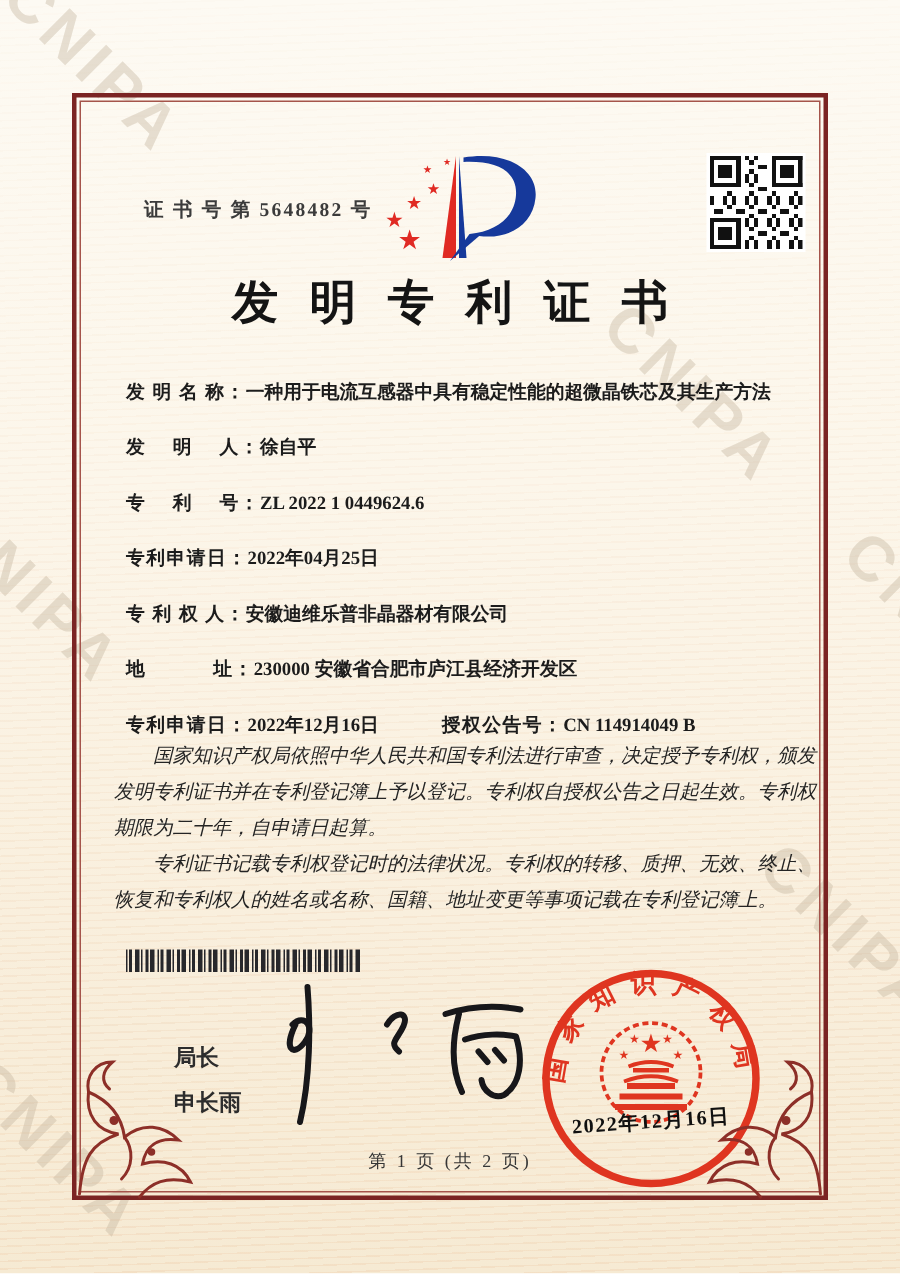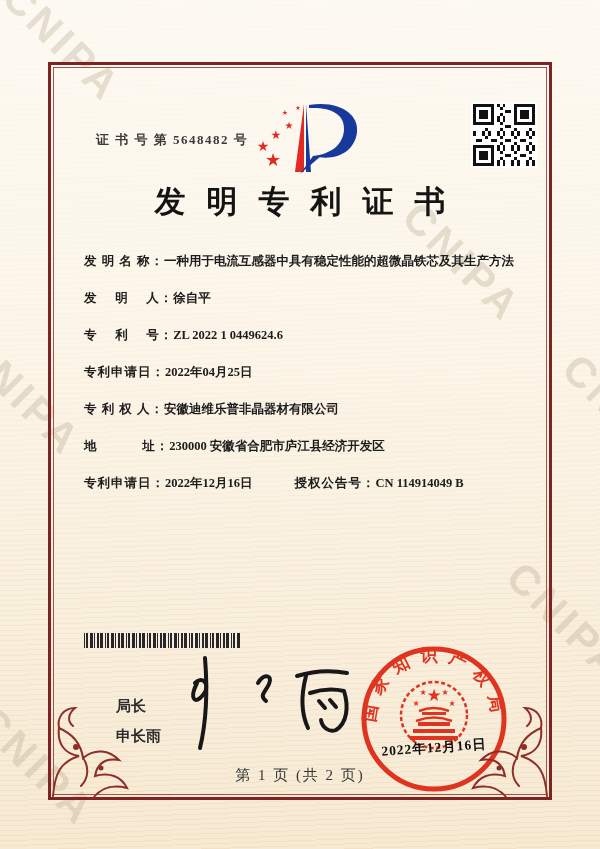--- a/index.html
+++ b/index.html
@@ -44,21 +44,21 @@
   .barcode{left:84px;top:633px;width:160px;height:15px;font-size:0;}
   .barcode i{display:inline-block;height:15px;background:#27272b;}
   .officer{left:84px;top:691px;font-family:"Liberation Sans","DejaVu Sans",sans-serif;
            font-size:15px;font-weight:700;color:#2d2d2d;line-height:30px;margin-left:32px;}
   .sig{left:163px;top:653px;width:205px;height:100px;}
   .sig path{stroke:#17171a;stroke-width:4;fill:none;stroke-linecap:round;stroke-linejoin:round;}
   .seal{left:358px;top:643px;width:152px;height:152px;}
   .seal-date{position:absolute;left:0;top:96px;width:152px;text-align:center;
              font-size:13.5px;font-weight:700;color:#101010;letter-spacing:1px;
              transform:rotate(-4deg);z-index:3;}
-  .page-info{left:0;right:0;top:766px;text-align:center;font-size:15px;color:#363636;letter-spacing:2px;}
+  .page-info{left:0;right:0;top:766px;text-align:center;font-size:12px;color:#363636;letter-spacing:2px;}
   .note{left:0;right:0;top:811px;text-align:center;font-size:12.5px;font-style:italic;color:#242424;letter-spacing:2px;}
   .flourish{width:100px;height:100px;}
   .flourish path{stroke:#8d2f28;stroke-width:2;fill:none;stroke-linecap:round;}
   .fl-left{left:49px;top:700px;}
   .fl-right{left:451px;top:700px;transform:scaleX(-1);}
 </style>
 </head>
 <body>
 
 <div class="page">
@@ -214,20 +214,24 @@
       <span class="flabel">专 利 权 人：</span><span class="fvalue">安徽迪维乐普非晶器材有限公司</span>
     </div>
     <div class="field-row">
       <span class="flabel">地　　　 址：</span><span class="fvalue">230000 安徽省合肥市庐江县经济开发区</span>
     </div>
     <div class="field-row">
       <span class="flabel">专利申请日：</span><span class="fvalue">2022年12月16日</span><span class="grant-gap"></span><span class="flabel">授权公告号：</span><span class="fvalue">CN 114914049 B</span>
     </div>
   </div>
 
+  <div class="abs paras">
+    <p>国家知识产权局依照中华人民共和国专利法进行审查，决定授予专利权，颁发发明专利证书并在专利登记簿上予以登记。专利权自授权公告之日起生效。专利权期限为二十年，自申请日起算。</p>
+    <p>专利证书记载专利权登记时的法律状况。专利权的转移、质押、无效、终止、恢复和专利权人的姓名或名称、国籍、地址变更等事项记载在专利登记簿上。</p>
+  </div>
 
   <div class="abs barcode" id="barcode"><i style="width: 1px; margin-right: 1px;"></i><i style="width: 2px; margin-right: 2px;"></i><i style="width: 3px; margin-right: 1px;"></i><i style="width: 1px; margin-right: 2px;"></i><i style="width: 2px; margin-right: 1px;"></i><i style="width: 3px; margin-right: 2px;"></i><i style="width: 1px; margin-right: 1px;"></i><i style="width: 2px; margin-right: 2px;"></i><i style="width: 3px; margin-right: 1px;"></i><i style="width: 1px; margin-right: 2px;"></i><i style="width: 2px; margin-right: 1px;"></i><i style="width: 3px; margin-right: 2px;"></i><i style="width: 1px; margin-right: 1px;"></i><i style="width: 2px; margin-right: 2px;"></i><i style="width: 3px; margin-right: 1px;"></i><i style="width: 1px; margin-right: 2px;"></i><i style="width: 2px; margin-right: 1px;"></i><i style="width: 3px; margin-right: 2px;"></i><i style="width: 1px; margin-right: 1px;"></i><i style="width: 2px; margin-right: 2px;"></i><i style="width: 3px; margin-right: 1px;"></i><i style="width: 1px; margin-right: 2px;"></i><i style="width: 2px; margin-right: 1px;"></i><i style="width: 3px; margin-right: 2px;"></i><i style="width: 1px; margin-right: 1px;"></i><i style="width: 2px; margin-right: 2px;"></i><i style="width: 3px; margin-right: 1px;"></i><i style="width: 1px; margin-right: 2px;"></i><i style="width: 2px; margin-right: 1px;"></i><i style="width: 3px; margin-right: 2px;"></i><i style="width: 1px; margin-right: 1px;"></i><i style="width: 2px; margin-right: 2px;"></i><i style="width: 3px; margin-right: 1px;"></i><i style="width: 1px; margin-right: 2px;"></i><i style="width: 2px; margin-right: 1px;"></i><i style="width: 3px; margin-right: 2px;"></i><i style="width: 1px; margin-right: 1px;"></i><i style="width: 2px; margin-right: 2px;"></i><i style="width: 3px; margin-right: 1px;"></i><i style="width: 1px; margin-right: 2px;"></i><i style="width: 2px; margin-right: 1px;"></i><i style="width: 3px; margin-right: 2px;"></i><i style="width: 1px; margin-right: 1px;"></i><i style="width: 2px; margin-right: 2px;"></i><i style="width: 3px; margin-right: 1px;"></i></div>
 
   <div class="abs officer">
     <div>局长</div>
     <div>申长雨</div>
   </div>
 
   <div class="abs sig">
     <svg viewBox="0 0 205 100" width="205" height="100">

